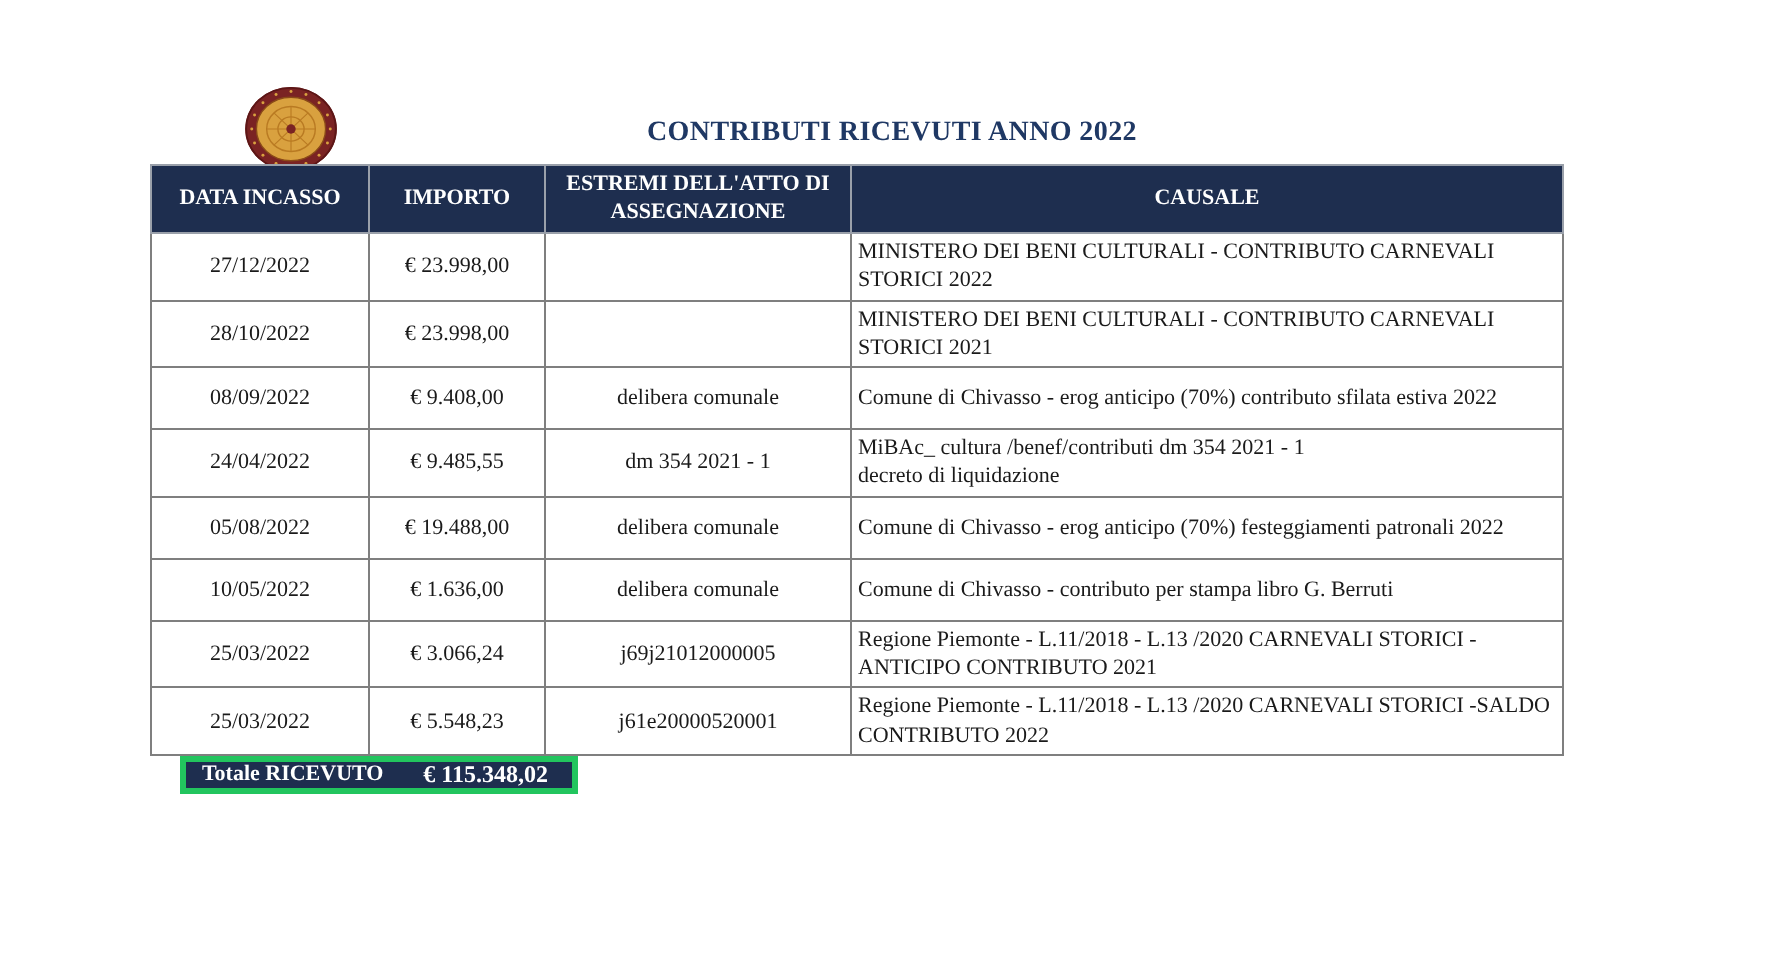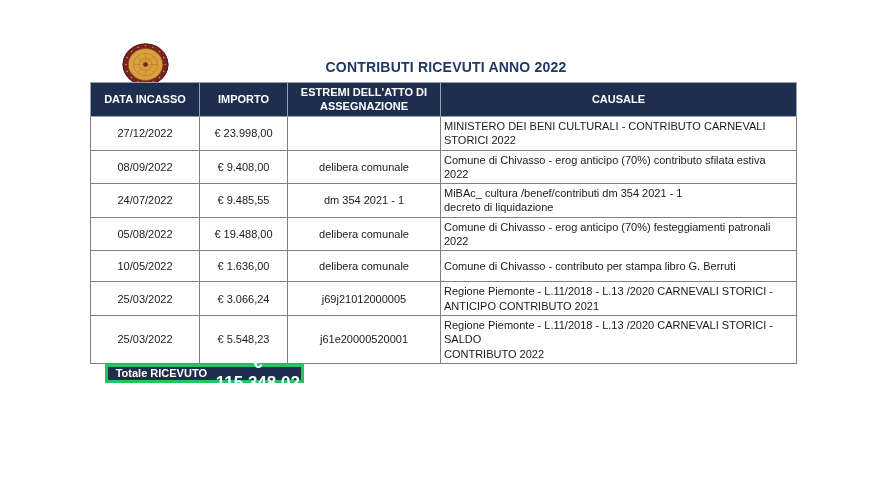--- a/index.html
+++ b/index.html
@@ -3,20 +3,21 @@
 <meta charset="utf-8">
 <style>
   html, body { margin: 0; padding: 0; background: #ffffff; }
   body { font-family: "Liberation Sans", sans-serif; }
   .page {
     position: relative;
     width: 800px;
     height: 482px;
     background: #ffffff;
     overflow: hidden;
+    font-family: Liberation Serif, serif;
   }
   .logo {
     position: absolute;
     left: 122px;
     top: 43px;
     width: 47px;
     height: 43px;
   }
   .title {
     position: absolute;
@@ -24,21 +25,21 @@
     top: 59px;
     width: 706px;
     text-align: center;
     font-size: 14px;
     font-weight: bold;
     color: #1f3864;
     letter-spacing: 0.2px;
   }
   .table-wrap {
     position: absolute;
-    left: 90px;
+    left: 75px;
     top: 82px;
     width: 706px;
   }
   table.contrib {
     border-collapse: collapse;
     width: 706px;
     table-layout: fixed;
   }
   table.contrib th, table.contrib td {
     border: 1px solid #7f7f7f;
@@ -78,21 +79,21 @@
     text-align: center;
     color: #ffffff;
     font-weight: bold;
     font-size: 11px;
   }
   .total-band .t-value {
     width: 89px;
     text-align: center;
     color: #ffffff;
     font-weight: bold;
-    font-size: 17px;
+    font-size: 12px;
   }
 </style>
 </head>
 <body>
 
 <div class="page">
 
   <div class="logo">
     <svg width="47" height="43" viewBox="0 0 100 92" aria-hidden="true">
       <ellipse cx="50" cy="46" rx="49" ry="45" fill="#7a2323"></ellipse>
@@ -150,27 +151,33 @@
         </tr>
       </thead>
       <tbody>
           <tr>
             <td class="c-center">27/12/2022</td>
             <td class="c-center">€ 23.998,00</td>
             <td class="c-center"></td>
             <td class="c-left">MINISTERO DEI BENI CULTURALI - CONTRIBUTO CARNEVALI STORICI 2022</td>
           </tr>
           <tr>
+            <td class="c-center">28/10/2022</td>
+            <td class="c-center">€ 23.998,00</td>
+            <td class="c-center"></td>
+            <td class="c-left">MINISTERO DEI BENI CULTURALI - CONTRIBUTO CARNEVALI STORICI 2021</td>
+          </tr>
+          <tr>
             <td class="c-center">08/09/2022</td>
             <td class="c-center">€ 9.408,00</td>
             <td class="c-center">delibera comunale</td>
             <td class="c-left">Comune di Chivasso -  erog anticipo (70%) contributo sfilata estiva 2022</td>
           </tr>
           <tr>
-            <td class="c-center">24/07/2022</td>
+            <td class="c-center">24/04/2022</td>
             <td class="c-center">€ 9.485,55</td>
             <td class="c-center">dm 354 2021 - 1</td>
             <td class="c-left">MiBAc_ cultura /benef/contributi dm 354 2021 - 1
 decreto di liquidazione</td>
           </tr>
           <tr>
             <td class="c-center">05/08/2022</td>
             <td class="c-center">€ 19.488,00</td>
             <td class="c-center">delibera comunale</td>
             <td class="c-left">Comune di Chivasso -  erog anticipo (70%) festeggiamenti patronali 2022</td>

